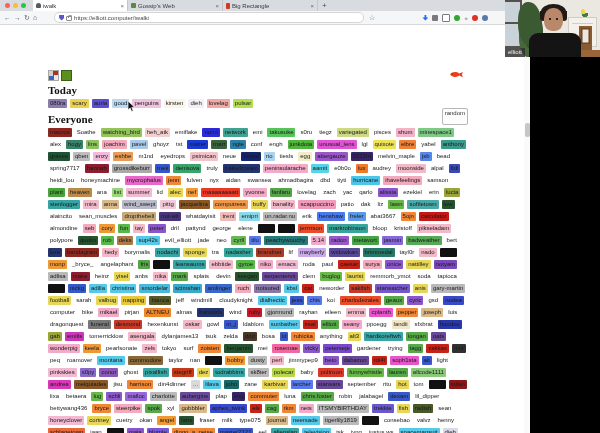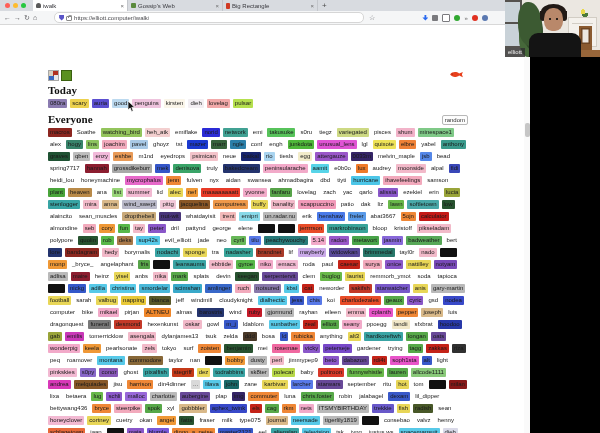--- a/index.html
+++ b/index.html
@@ -41,21 +41,21 @@
   .ext.gear{background:#5a78b0;border-radius:50%;}
   
   #viewport{position:absolute;left:0;top:25px;width:524px;height:408px;background:#fff;}
   #page{position:absolute;left:48px;top:45px;width:420px;}
   .avatars{display:flex;gap:2px;height:9px;margin-bottom:4px;}
   .avatar{width:9px;height:9px;}
   .avatar.pix{background:conic-gradient(#b03020 0 25%,#e8e8e8 0 50%,#3868c0 0 75%,#d8d0c0 0 100%);border:1px solid #a8a8a8;}
   .avatar.green{background:#5a9020;border:1px solid #3a6010;}
   .fish{position:absolute;right:4px;top:0;width:15px;height:9px;}
   h2{font-family:"Liberation Serif",serif;font-size:11px;margin:5px 0 3px;color:#111;}
-  .sechead{display:flex;align-items:flex-end;}
+  .sechead{display:flex;}
   .sechead .sp{flex:1;}
   .randbtn{font-size:6px;color:#333;background:#fdfdfd;border:1px solid #b8b8b8;border-radius:2px;
     padding:0 2px;line-height:8px;margin-bottom:3px;}
   .tags{display:flex;flex-wrap:wrap;gap:3px;width:420px;align-content:flex-start;}
   .tag{font-size:6px;line-height:7px;padding:1px 2px;border-radius:1px;color:#1a1a1a;white-space:nowrap;}
   
   .sbtrack{position:absolute;left:524px;top:25px;width:6px;height:408px;background:#fafafa;}
   .sbthumb{position:absolute;left:524.5px;top:123px;width:5px;height:14px;background:#c6c6c6;border-radius:2px;}
   
   .cursor{position:absolute;left:128px;top:101px;width:8px;height:11px;z-index:40;}

